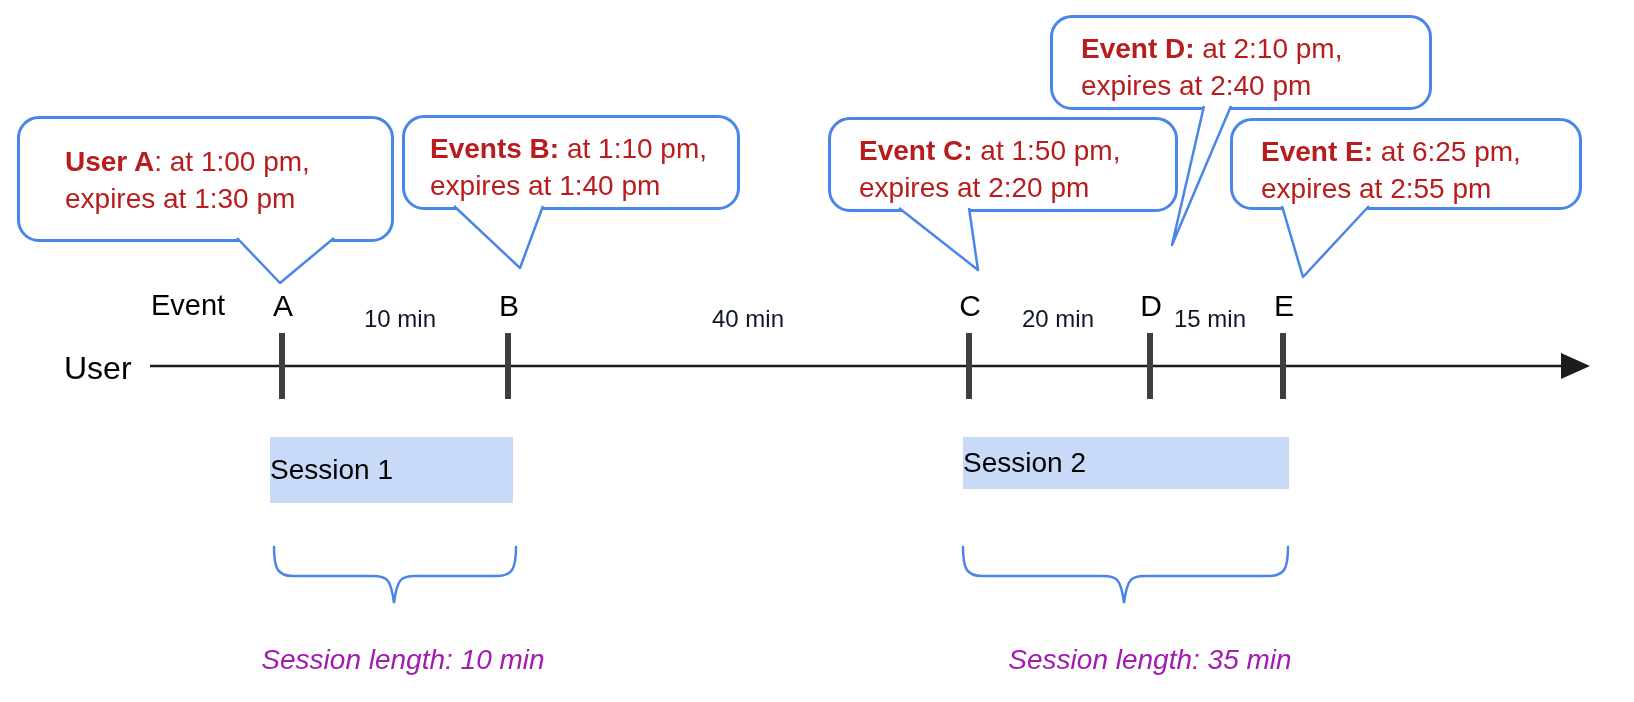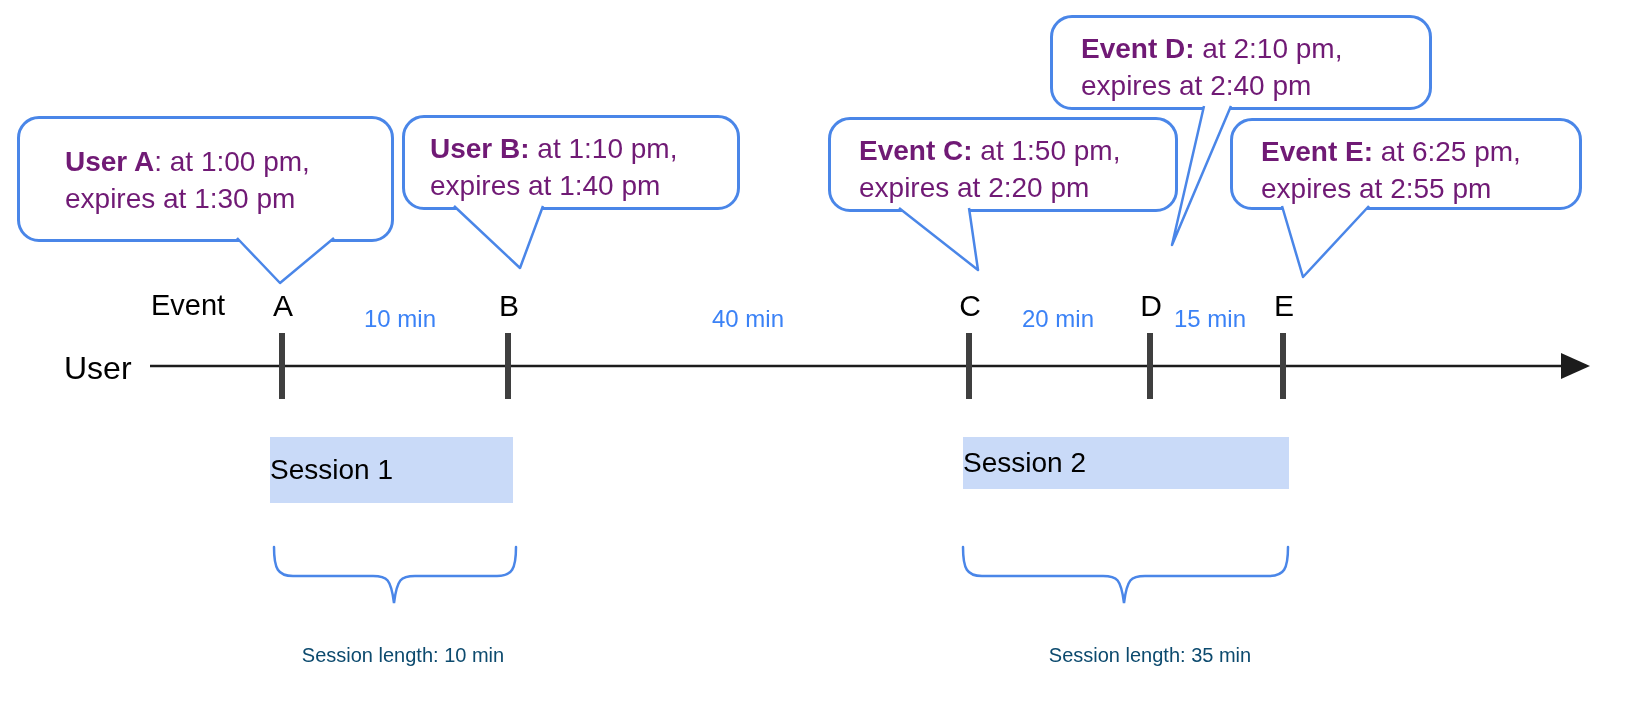--- a/index.html
+++ b/index.html
@@ -9,53 +9,53 @@
     --ink:#1c1c1c;
   }
   html,body{margin:0;padding:0;background:#fff;}
   .canvas{
     position:relative;width:1634px;height:702px;background:#fff;
     font-family:"Liberation Sans",sans-serif;color:#000;overflow:hidden;
   }
   .bubble{
     position:absolute;background:#fff;border:3px solid var(--accent);
     border-radius:22px;box-sizing:border-box;z-index:1;
-    font-size:28px;line-height:37px;color:#701a75;
+    font-size:28px;line-height:37px;color:#b91c1c;
   }
   .bubble .bt{font-weight:bold;}
   .overlay{position:absolute;left:0;top:0;z-index:2;pointer-events:none;}
   .tail{fill:#fff;stroke:var(--accent);stroke-width:2.5;stroke-linejoin:round;}
   .brace{fill:none;stroke:var(--accent);stroke-width:2.5;stroke-linecap:round;}
   .ink-line{stroke:var(--ink);stroke-width:2.5;}
   .ink-fill{fill:var(--ink);}
   .tickmark{fill:var(--tick);}
   .label{position:absolute;z-index:3;white-space:nowrap;}
   .ctr{transform:translateX(-50%);}
   .letter{font-size:30px;}
-  .mins{font-size:24px;color:#3b82f6;}
+  .mins{font-size:24px;color:#0f172a;}
   .user{font-size:32px;}
   .events-lb{font-size:29px;}
   .session-box{
     position:absolute;z-index:1;background:var(--session_fill);
     display:flex;align-items:center;justify-content:flex-start;font-size:28px;
   }
-  .sess-len{font-size:20px;color:#0c4a6e;}
+  .sess-len{font-size:28px;color:#a21caf;font-style:italic;}
 </style>
 </head>
 <body>
 
 <div class="canvas">
 
   <div class="bubble" style="left:17px;top:116px;width:377px;height:126px;padding:24px 10px 0 45px;">
     <div><span class="bt">User A</span><span>: at 1:00 pm,</span></div>
     <div>expires at 1:30 pm</div>
   </div>
 
   <div class="bubble" style="left:402px;top:115px;width:338px;height:95px;padding:12px 8px 0 25px;">
-    <div><span class="bt">User B:</span><span> at 1:10 pm,</span></div>
+    <div><span class="bt">Events B:</span><span> at 1:10 pm,</span></div>
     <div>expires at 1:40 pm</div>
   </div>
 
   <div class="bubble" style="left:828px;top:117px;width:350px;height:95px;padding:12px 8px 0 28px;">
     <div><span class="bt">Event C:</span><span> at 1:50 pm,</span></div>
     <div>expires at 2:20 pm</div>
   </div>
 
   <div class="bubble" style="left:1050px;top:15px;width:382px;height:95px;padding:12px 8px 0 28px;">
     <div><span class="bt">Event D:</span><span> at 2:10 pm,</span></div>

